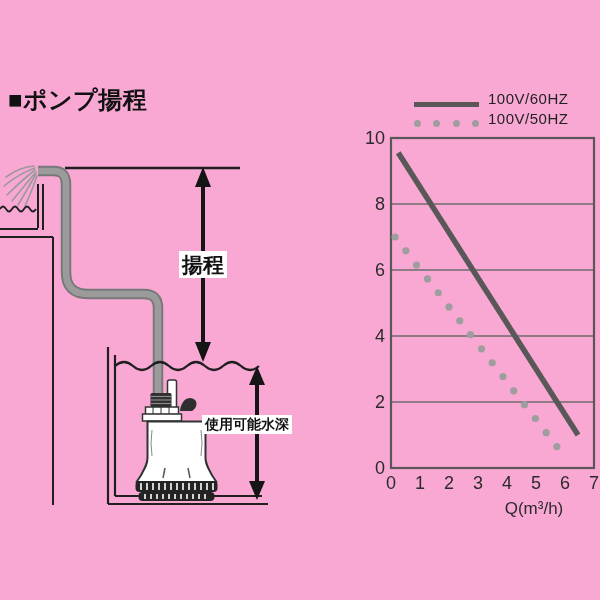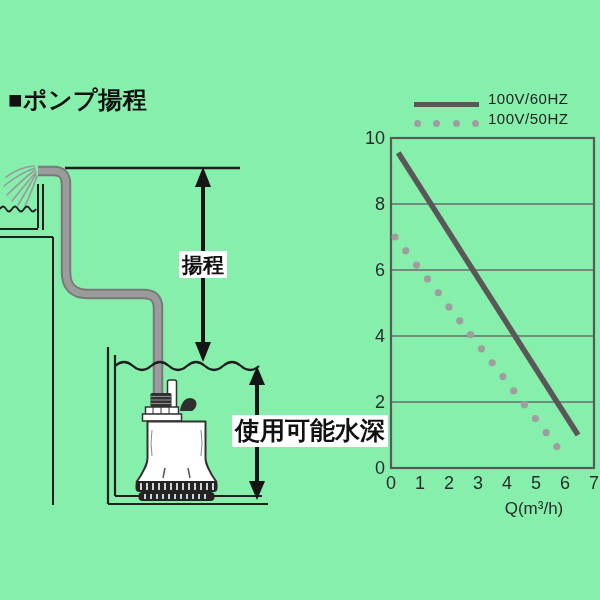--- a/index.html
+++ b/index.html
@@ -1,27 +1,27 @@
 <!DOCTYPE html>
 <html><head>
 <meta charset="utf-8">
 <style>
   html,body{margin:0;padding:0;background:#fff;}
-  .page{position:relative;width:600px;height:600px;background:#86efac;overflow:hidden;
+  .page{position:relative;width:600px;height:600px;background:#f9a8d4;overflow:hidden;
         font-family:"Liberation Sans","DejaVu Sans",sans-serif;color:#1a1a1a;}
   .title{position:absolute;left:8px;top:84px;font-size:24px;font-weight:900;letter-spacing:0.5px;color:#111;}
   .subtitle{position:absolute;left:8px;top:118px;font-size:17px;font-weight:700;color:#111;white-space:nowrap;}
   .subtitle .emph{font-size:18px;font-weight:900;}
   svg{position:absolute;}
   #diagram-svg{left:0;top:150px;width:360px;height:370px;}
   #chart-svg{left:355px;top:70px;width:245px;height:460px;}
   #chart-svg text{font-family:"Liberation Sans","DejaVu Sans",sans-serif;font-size:18px;fill:#2b2b2b;}
   .diagram-label{position:absolute;background:#fff;font-weight:700;color:#111;white-space:nowrap;line-height:1.1;}
   #label-head{left:179px;top:251px;font-size:21px;padding:2px 3px;}
-  #label-depth{left:202px;top:415px;font-size:25px;padding:2px 3px;letter-spacing:0px;margin-left:30px;}
+  #label-depth{left:202px;top:415px;font-size:14px;padding:2px 3px;letter-spacing:0px;}
   .legend{position:absolute;left:414px;top:87px;}
   .legend-row{display:flex;align-items:flex-end;height:20px;}
   .legend-text{margin-left:9px;font-size:15px;letter-spacing:0.5px;color:#222;font-weight:400;}
   .swatch-line{display:inline-block;width:65px;height:5px;background:#595757;}
   .swatch-dots{display:inline-flex;width:65px;justify-content:space-between;align-items:center;}
   .swatch-dots i{display:inline-block;width:7px;height:7px;border-radius:50%;background:#9e9e9f;}
   .xlabel{position:absolute;left:470px;top:499px;width:128px;text-align:center;font-size:17px;color:#2b2b2b;}
 </style>
 </head>
 <body>

